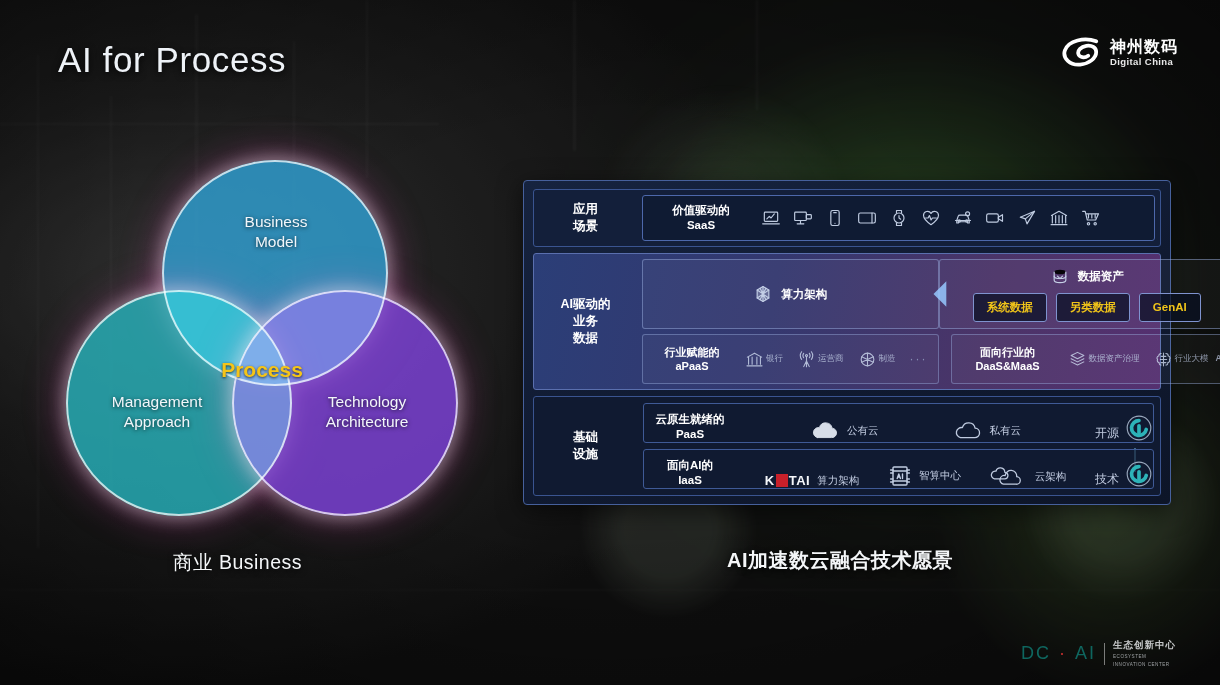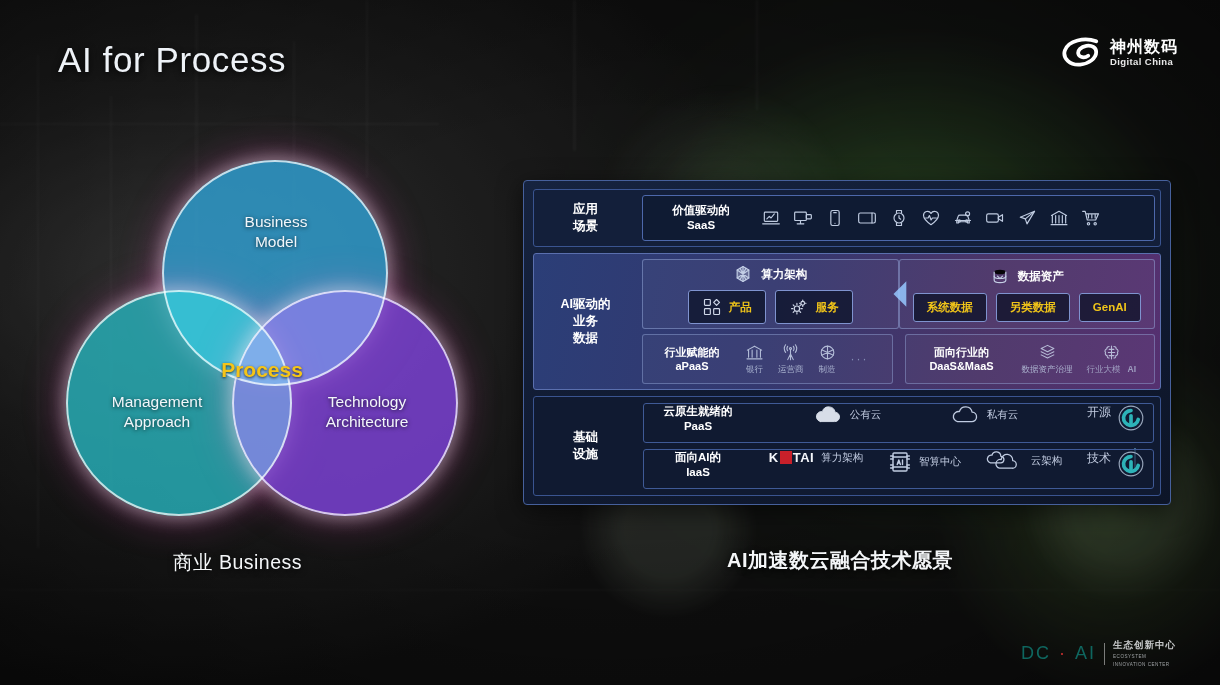--- a/index.html
+++ b/index.html
@@ -150,32 +150,32 @@
     position: absolute; left: 50%; top: 50%; transform: translate(-50%,-50%);
     width: 22px; height: 30px; z-index: 4;
   }
   .b2-bot { display: flex; gap: 12px; height: 50px; }
   .b2-sub {
     flex: 1; border: 1px solid rgba(150,170,220,.45); border-radius: 3px;
     background: rgba(255,255,255,.035);
     display: flex; align-items: center; padding: 11px 10px; gap: 14px;
   }
   .sub-tag { color: #fff; font-weight: 700; font-size: 11px; line-height: 1.3; text-align: center; flex: none; width: 78px; }
-  .mini { display: flex; flex-direction: column; align-items: center; gap: 2px; }
+  .mini { display: flex; align-items: center; gap: 2px; }
   .mini span { font-size: 8.5px; color: #b9c4dd; opacity: .85; white-space: nowrap; }
   .mini .ico { width: 19px; height: 19px; opacity: .8; }
   .ellipsis { color: #9fb0d0; font-size: 12px; letter-spacing: 2px; opacity: .7; }
   .ai-gold { color: #f0c419; font-weight: 700; font-size: 13px; }
 
   
   .b3-body { display: flex; flex-direction: column; gap: 6px; padding: 6px; flex: 1; }
   .b3-row {
     flex: 1; border: 1px solid #3f5party; border: 1px solid #3f5a96; border-radius: 3px;
     background: rgba(16,26,50,.6);
-    display: flex; align-items: flex-start; gap: 0; padding: 0 8px; position: relative;
+    display: flex; align-items: flex-end; gap: 0; padding: 0 0; position: relative;
   }
   .b3-tag { width: 92px; flex: none; color: #fff; font-weight: 700; font-size: 11.5px; line-height: 1.3; text-align: center; }
   .b3-item { display: flex; align-items: center; gap: 7px; }
   .b3-item span.t { font-size: 10.5px; color: #c3cde2; }
   .b3-spacer { flex: 1; }
   .oa-ring { width: 28px; height: 28px; flex: none; }
   .oa-label { font-size: 12px; color: #c3cde2; margin-right: 6px; }
   .kutai { display: flex; align-items: center; gap: 1px; }
   .kutai b { color: #f4f6fa; font-weight: 700; font-size: 13px; letter-spacing: .5px; }
   .kutai i { display: inline-block; width: 12px; height: 13px; background: #c8202a; }
@@ -337,40 +337,20 @@
       <div class="b2-top">
 
         <div class="b2-col">
           <div class="b2-head">
             <svg class="ico" viewBox="0 0 24 24">
               <path d="M12 3l7 4.3v9.4L12 21l-7-4.3V7.3z" style="fill:rgba(220,228,245,.30)"></path>
               <path d="M12 3v18M5 7.3l14 9.4M19 7.3L5 16.7M8.5 5.2l7 13.6M15.5 5.2l-7 13.6"></path>
             </svg>
             <span>算力架构</span>
           </div>
-          <div class="b2-chips">
-            <div class="chip">
-              <svg class="ico" viewBox="0 0 24 24">
-                <rect x="3" y="3" width="7" height="7" rx="1"></rect>
-                  <rect x="3" y="14" width="7" height="7" rx="1"></rect>
-                <rect x="14" y="14" width="7" height="7" rx="1"></rect>
-                  <path d="M17.5 3l3.5 3.5-3.5 3.5L14 6.5z"></path>
-              </svg>
-              <span>产品</span>
-            </div>
-            <div class="chip">
-              <svg class="ico" viewBox="0 0 24 24">
-                <circle cx="9.5" cy="14" r="3.2"></circle>
-                  <path d="M9.5 7.6v1.6M9.5 18.8v1.6M3.1 14h1.6M14.3 14h1.6M5 9.5l1.1 1.1M12.9 17.4l1.1 1.1M14 9.5l-1.1 1.1M6.1 17.4L5 18.5"></path>
-                <circle cx="16.5" cy="7.5" r="2.2"></circle>
-                  <path d="M16.5 3.6v1.1M16.5 10.3v1.1M12.6 7.5h1.1M19.3 7.5h1.1"></path>
-              </svg>
-              <span>服务</span>
-            </div>
-          </div>
         </div>
 
         <svg class="arrow-mid" viewBox="0 0 24 32">
           <path d="M20 2L6 16l14 14z" style="fill:rgba(150,200,255,.85);stroke:none"></path>
         </svg>
 
         <div class="b2-col">
           <div class="b2-head">
             <svg class="ico" viewBox="0 0 24 24">
               <ellipse cx="12" cy="6" rx="7" ry="2.8"></ellipse>

